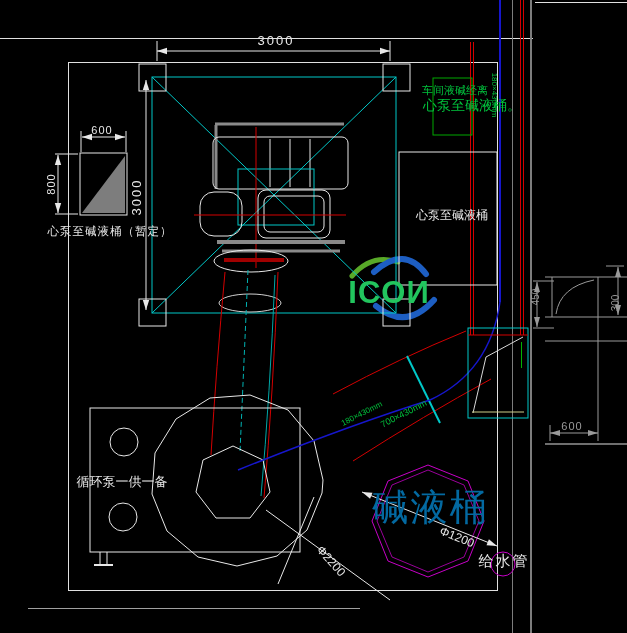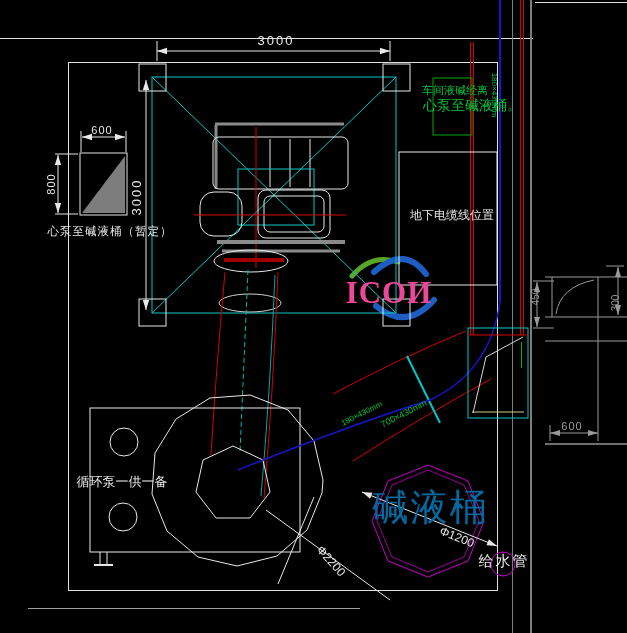--- a/index.html
+++ b/index.html
@@ -3,22 +3,22 @@
 <meta charset="utf-8">
 <style>
   html,body{margin:0;padding:0;background:#000;}
   #stage{position:relative;width:627px;height:633px;background:#000;overflow:hidden;
          font-family:"Liberation Sans",sans-serif;}
   #stage svg{position:absolute;left:0;top:0;}
   .lbl{position:absolute;color:#e8e8e8;white-space:nowrap;line-height:1;
        transform:translate(-50%,-50%);z-index:5;}
   .green{color:#00c23c;}
   .gray{color:#9a9a9a;}
-  .logo-text{position:absolute;z-index:3;color:#ec4899;
-       font-family:Liberation Serif, serif;
+  .logo-text{position:absolute;z-index:3;color:#22c55e;
+       font-family:Liberation Sans, sans-serif;
        font-weight:bold;font-size:31px;letter-spacing:1px;
        transform:translate(-50%,-50%);}
 </style>
 </head>
 <body>
 
 <div id="stage">
 
   <div class="logo-text" style="left:389px;top:293px;">ICOИ</div>
 
@@ -182,21 +182,21 @@
 
   <div class="lbl" style="left:51px;top:184px;font-size:11px;letter-spacing:1px;transform:translate(-50%,-50%) rotate(-90deg);">800</div>
 
   <div class="lbl" style="left:110px;top:232px;font-size:11.5px;letter-spacing:1px;">心泵至碱液桶（暂定）</div>
 
   <div class="lbl green" style="left:455px;top:90px;font-size:11px;">车间液碱经离</div>
   <div class="lbl green" style="left:472px;top:105px;font-size:14px;">心泵至碱液桶。</div>
 
   <div class="lbl green" style="left:494px;top:95px;font-size:8px;transform:translate(-50%,-50%) rotate(90deg);">180×430mm</div>
 
-  <div class="lbl" style="left:452px;top:215px;font-size:12px;">地下电缆线位置</div>
+  <div class="lbl" style="left:452px;top:215px;font-size:12px;">心泵至碱液桶</div>
 
   <div class="lbl" style="left:122px;top:481px;font-size:13px;">循环泵一供一备</div>
 
   <div class="lbl" style="left:331px;top:561px;font-size:12px;transform:translate(-50%,-50%) rotate(48deg);">Φ2200</div>
 
   <div class="lbl" style="left:430px;top:507px;font-size:37px;font-weight:500;color:#0369a1;letter-spacing:2px;">碱液桶</div>
 
   <div class="lbl" style="left:457px;top:537px;font-size:12px;transform:translate(-50%,-50%) rotate(22deg);">Φ1200</div>
 
   <div class="lbl" style="left:504px;top:560px;font-size:15px;letter-spacing:2px;">给水管</div>

